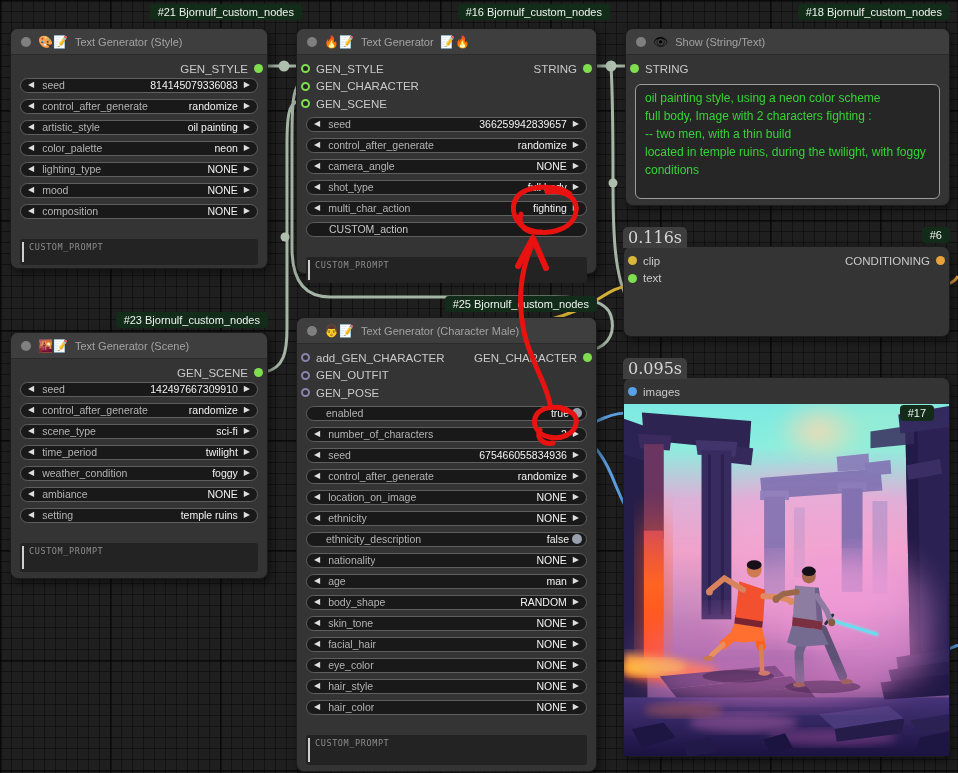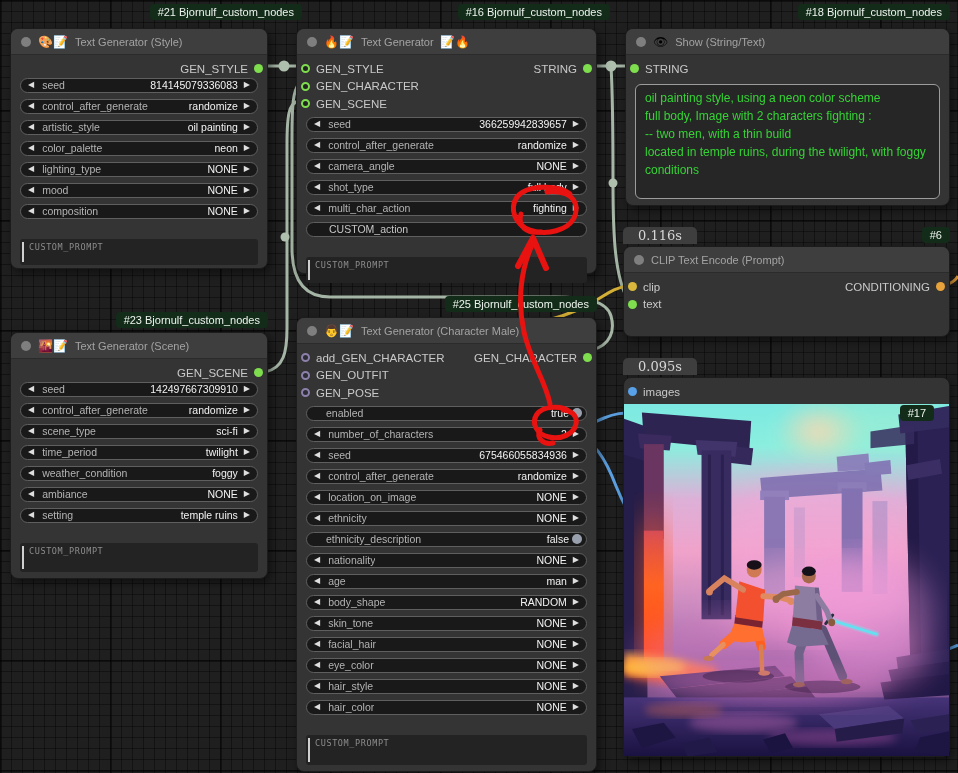--- a/index.html
+++ b/index.html
@@ -76,21 +76,21 @@
     flex:1; margin-top:6px; background:#262626; border:1px solid #9c9c9c; border-radius:6px;
     padding:4px 9px; color:#35d435; font-size:12px; line-height:1.5; white-space:pre-wrap; overflow:hidden;
   }
 
   .badge {
     position:absolute; z-index:3; background:#132c1a; color:#edf3ed;
     font-size:11px; padding:2px 8px; border-radius:4px; white-space:nowrap;
   }
   .time-badge {
     position:absolute; z-index:3; background:#3e3e3e; color:#d6d6d6;
-    font-family:"DejaVu Serif", serif; font-size:13px; padding:1px 15px; border-radius:5px 5px 0 0;
+    font-family:"DejaVu Serif", serif; font-size:16px; padding:1px 5px; border-radius:5px 5px 0 0;
   }
 
   .preview-wrap { flex:1; margin:3px -9px -6px -9px; min-height:0; }
   .preview-wrap svg { display:block; width:100%; height:100%; }
 </style>
 </head>
 <body>
 
 <div class="canvas">
 
@@ -277,24 +277,20 @@
           </div>
         </div>
       <div class="show-box">oil painting style, using a neon color scheme
 full body, Image with 2 characters fighting :
 -- two men, with a thin build
 located in temple ruins, during the twilight, with foggy conditions</div>
     </div>
   </div>
 
   <div class="node" style="left:623px; top:246px; width:327px; height:91px;">
-    <div class="node-header">
-      <span class="collapse-dot"></span>
-      <span class="node-title">CLIP Text Encode (Prompt)</span>
-    </div>
     <div class="node-body">
       <div>
           <div class="slot-row">
             <span class="slot-in">
               <span class="slot-dot c-yellow"></span>
               <span>clip</span>
             </span>
             <span class="slot-out">
               <span>CONDITIONING</span>
               <span class="slot-dot c-orange"></span>

